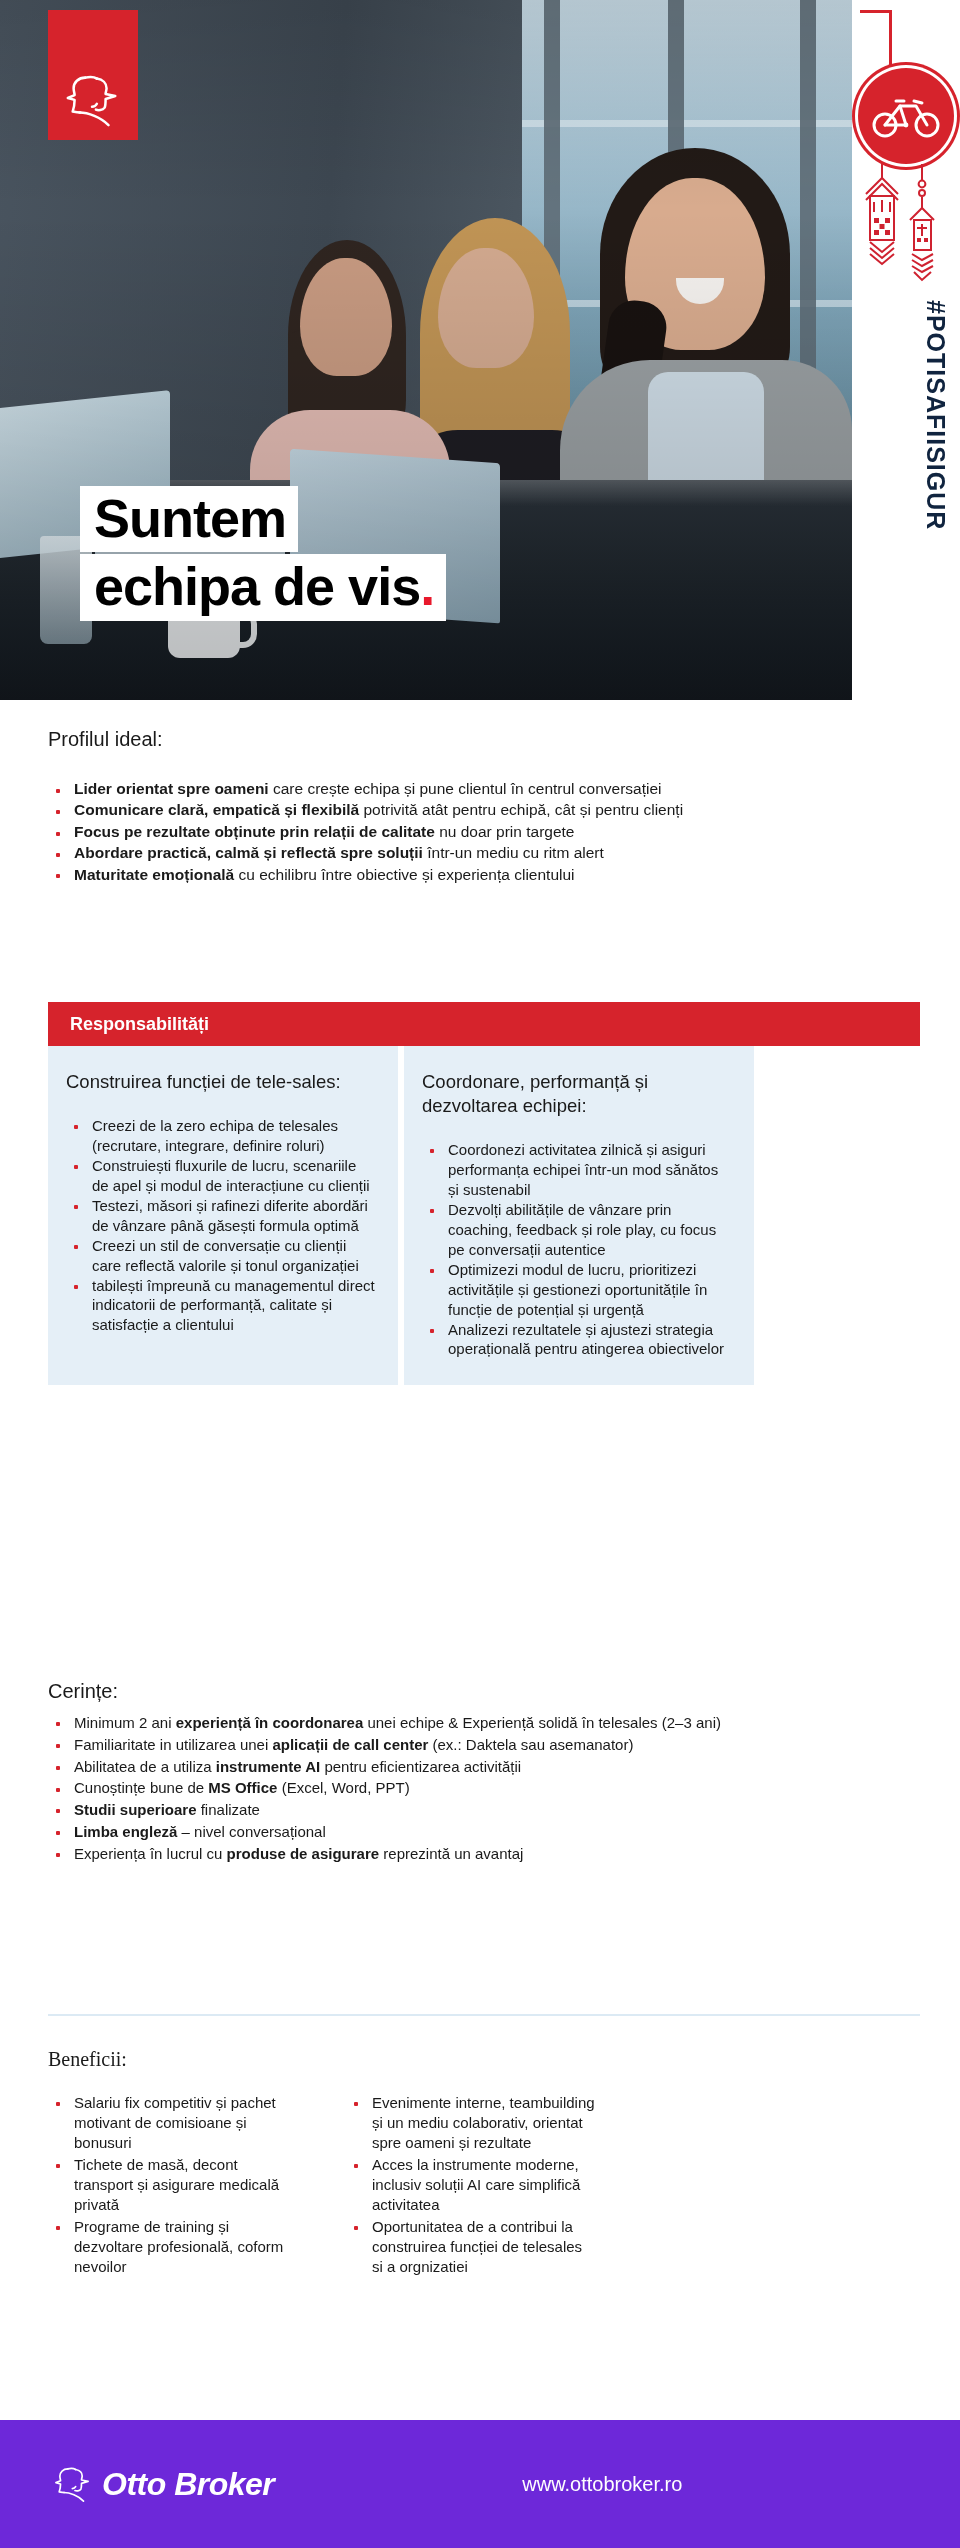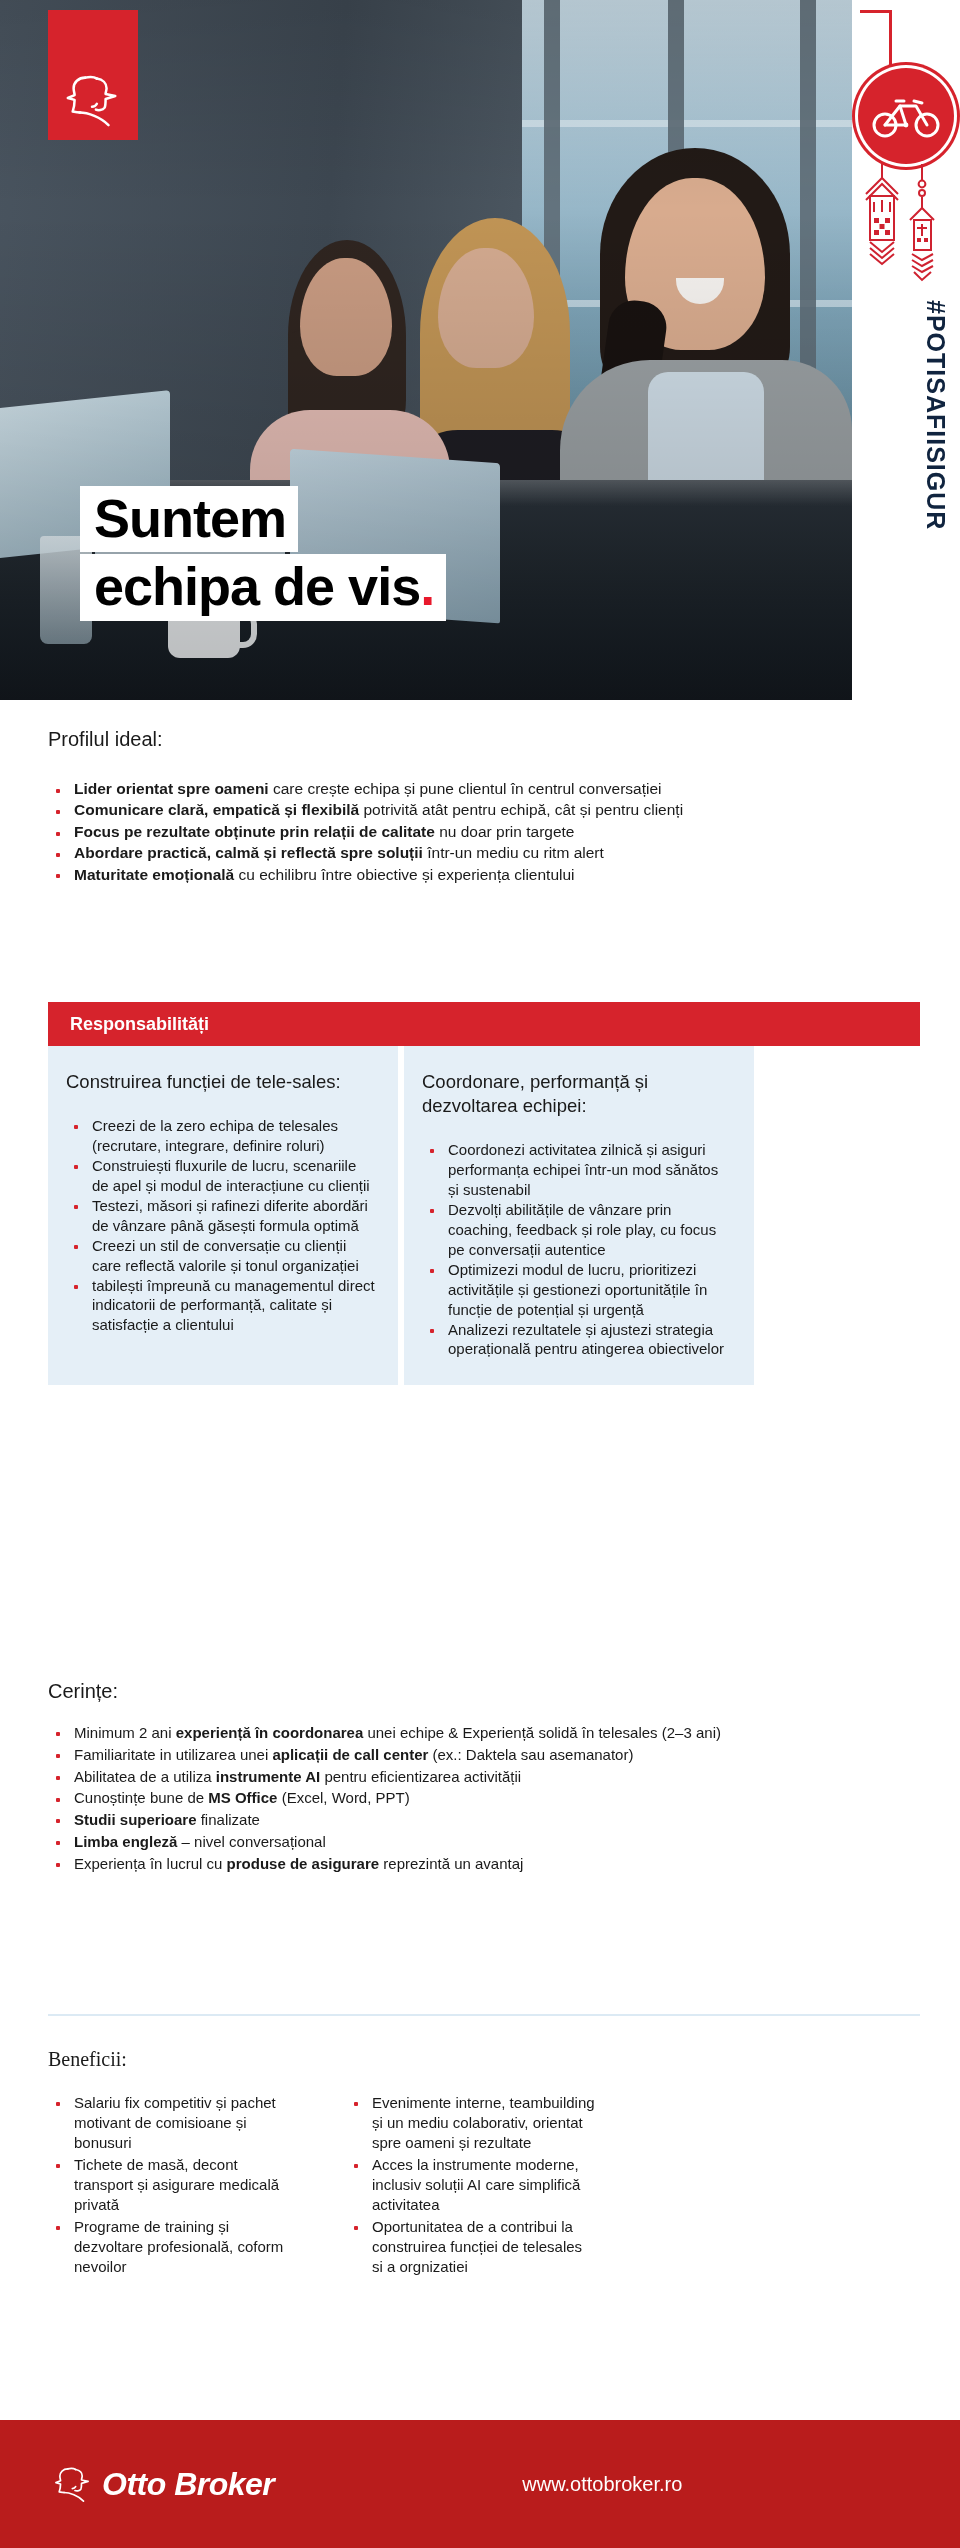--- a/index.html
+++ b/index.html
@@ -155,36 +155,36 @@
   }
   .resp-bar span{ color:#ffffff; font-size:18px; font-weight:bold; }
   .resp-cols{ position:absolute; left:48px; top:1046px; width:706px; display:flex; gap:6px; }
   .resp-col{ width:425px; background:#e5eff7; padding:24px 22px 26px 18px; }
   .resp-col h3{ font-size:18.5px; font-weight:normal; line-height:1.3; margin-bottom:22px; }
   .resp-col ul.bl{ font-size:15px; line-height:1.33; }
   .resp-col ul.bl li{ margin-bottom:0; }
 
   
   .cerinte{ position:absolute; left:48px; top:1680px; width:872px; }
-  .cerinte .sect-title{ margin-bottom:20px; }
+  .cerinte .sect-title{ margin-bottom:10px; }
   .cerinte ul.bl{ font-size:15px; line-height:1.32; }
 
   .hr{ position:absolute; left:48px; top:2014px; width:872px; height:2px; background:#dceaf4; }
 
   
   .benef{ position:absolute; left:48px; top:2048px; width:872px; }
   .benef .sect-title{ margin-bottom:22px;font-family:Liberation Serif, serif; }
   .benef-cols{ display:flex; gap:22px; }
   .benef-col{ width:236px; }
   .benef-col.right{ margin-left:40px; width:250px; }
   .benef-cols ul.bl{ font-size:15px; line-height:1.33; }
 
   
   .footer{
-    position:absolute; left:0; bottom:0; width:960px; height:128px; background:#b91c1c;
+    position:absolute; left:0; bottom:0; width:960px; height:128px; background:#6d28d9;
     display:flex; align-items:center;
   }
   .footer .fl{ display:flex; align-items:center; margin-left:52px; }
   .footer .fl svg{ width:42px; height:58px; }
   .footer .brand{
     color:#ffffff; font-size:32px; font-weight:bold; font-style:italic;
     margin-left:8px; letter-spacing:-.5px;
   }
   .footer .site{
     color:#ffffff; font-size:20px; font-weight:normal; margin-left:248px;

